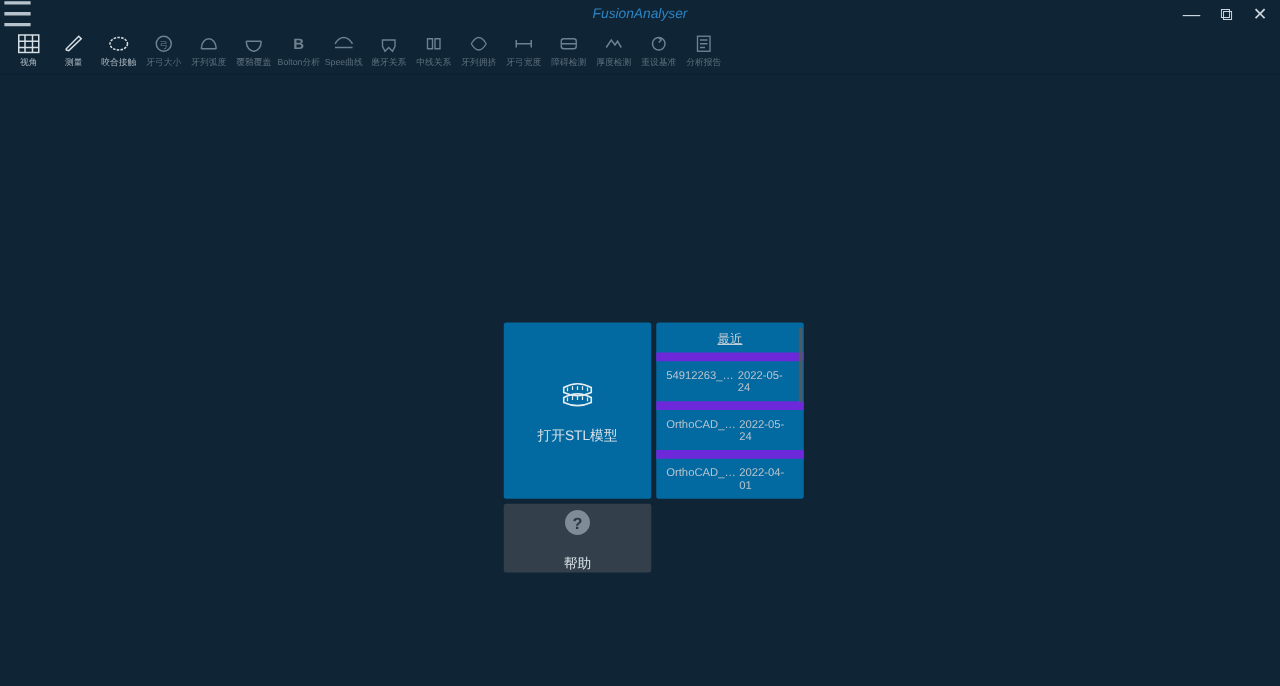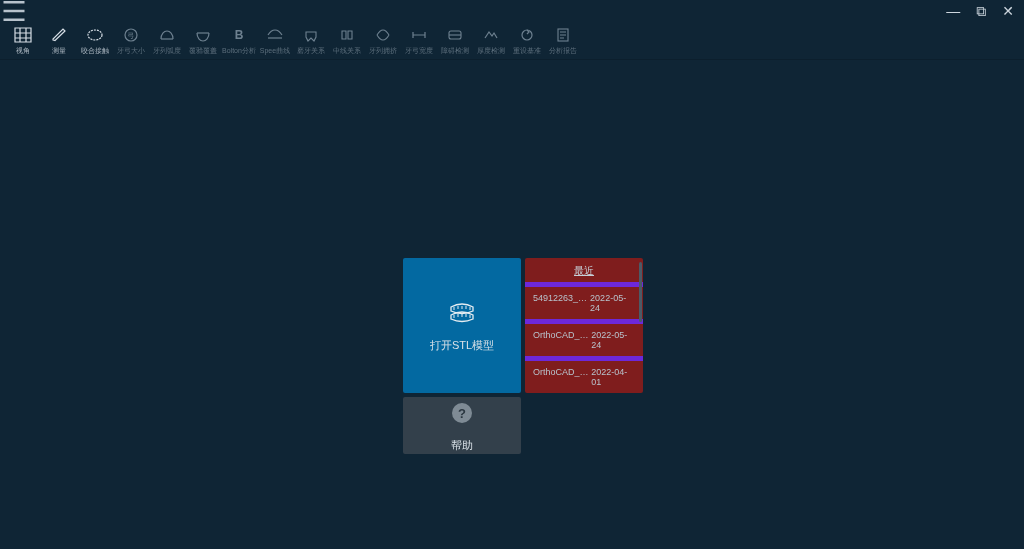--- a/index.html
+++ b/index.html
@@ -80,32 +80,32 @@
     display: flex; flex-direction: column; align-items: center; justify-content: center;
     color: #d9e1e7;
     cursor: pointer;
   }
   .tile.dark { background: #0369a1; }
   .tile .ticon { height: 30px; display:flex; align-items:center; justify-content:center; color:#e6edf2; }
   .tile .tlabel { margin-top: 10px; font-size: 11px; }
 
   
   .recent {
-    background: #7f1d1d;
+    background: #0369a1;
     display: flex; flex-direction: column;
     padding: 6px 0 0 0;
     cursor: default;
     position: relative;
   }
   .recent .hdr { font-size: 10px; color: #c6cfd7; padding: 0 8px 4px; text-decoration: underline; }
   .recent .row {
     display: flex; justify-content: space-between;
     font-size: 9px; color: #b8c3cc;
     padding: 6px 8px;
-    border-top: 5px solid #6d28d9;
+    border-top: 7px solid #6d28d9;
     cursor: pointer;
   }
   .recent .row .name { max-width: 62px; overflow: hidden; text-overflow: ellipsis; white-space: nowrap; }
   .recent .scroll {
     position: absolute; right: 1px; top: 4px;
     width: 3px; height: 60px;
     background: #4c5a66; border-radius: 2px;
   }
 
   .help-circle {
@@ -117,20 +117,21 @@
 </style>
 </head>
 <body>
 
 <div class="titlebar">
   <div class="menu-btn">
     <svg viewBox="0 0 16 16">
         <path d="M2 3h12M2 8h12M2 13h12" stroke="currentColor" stroke-width="1.5" fill="none"></path>
       </svg>
   </div>
+  <div class="title">FusionAnalyser</div>
   <div class="winctrls">
     <div>—</div>
     <div>⧉</div>
     <div>✕</div>
   </div>
 </div>
 
 <div class="toolbar">
 
   <div class="tool active">

